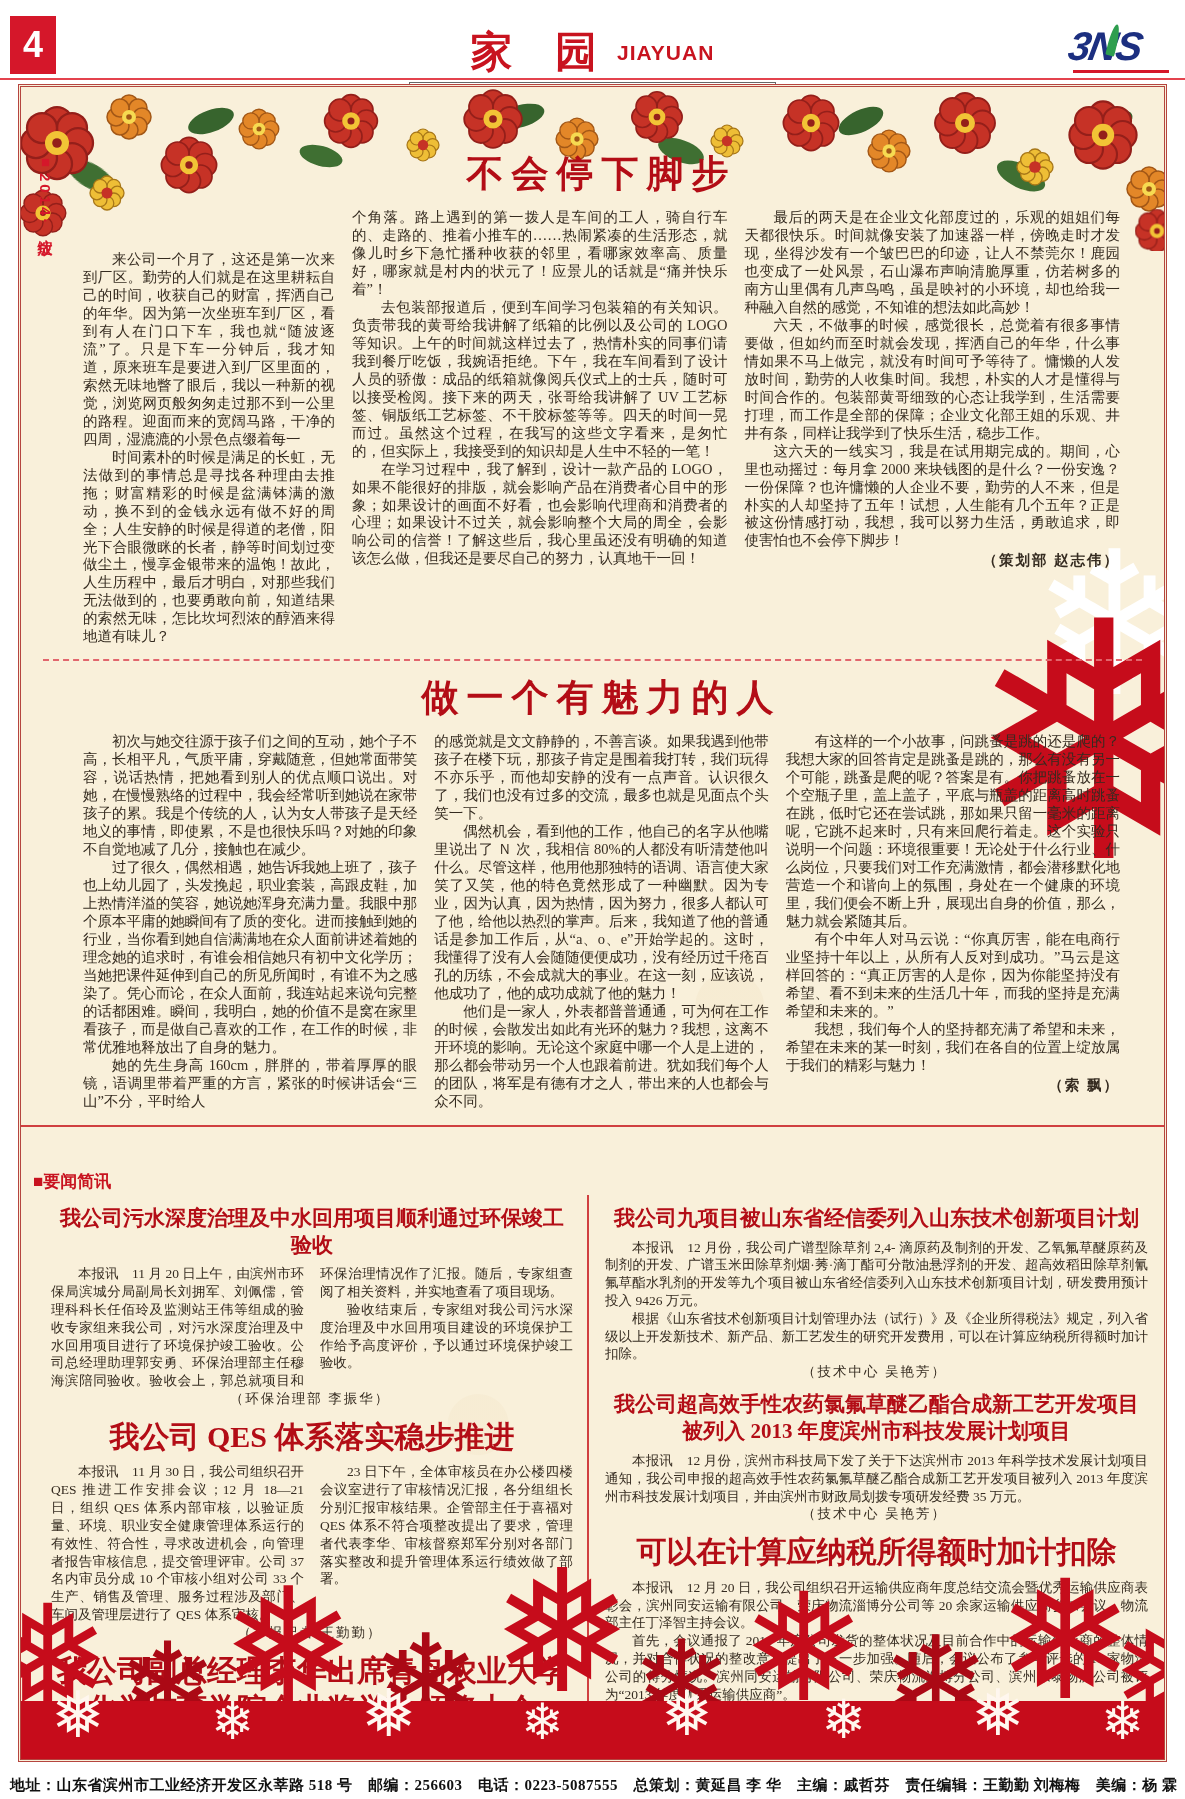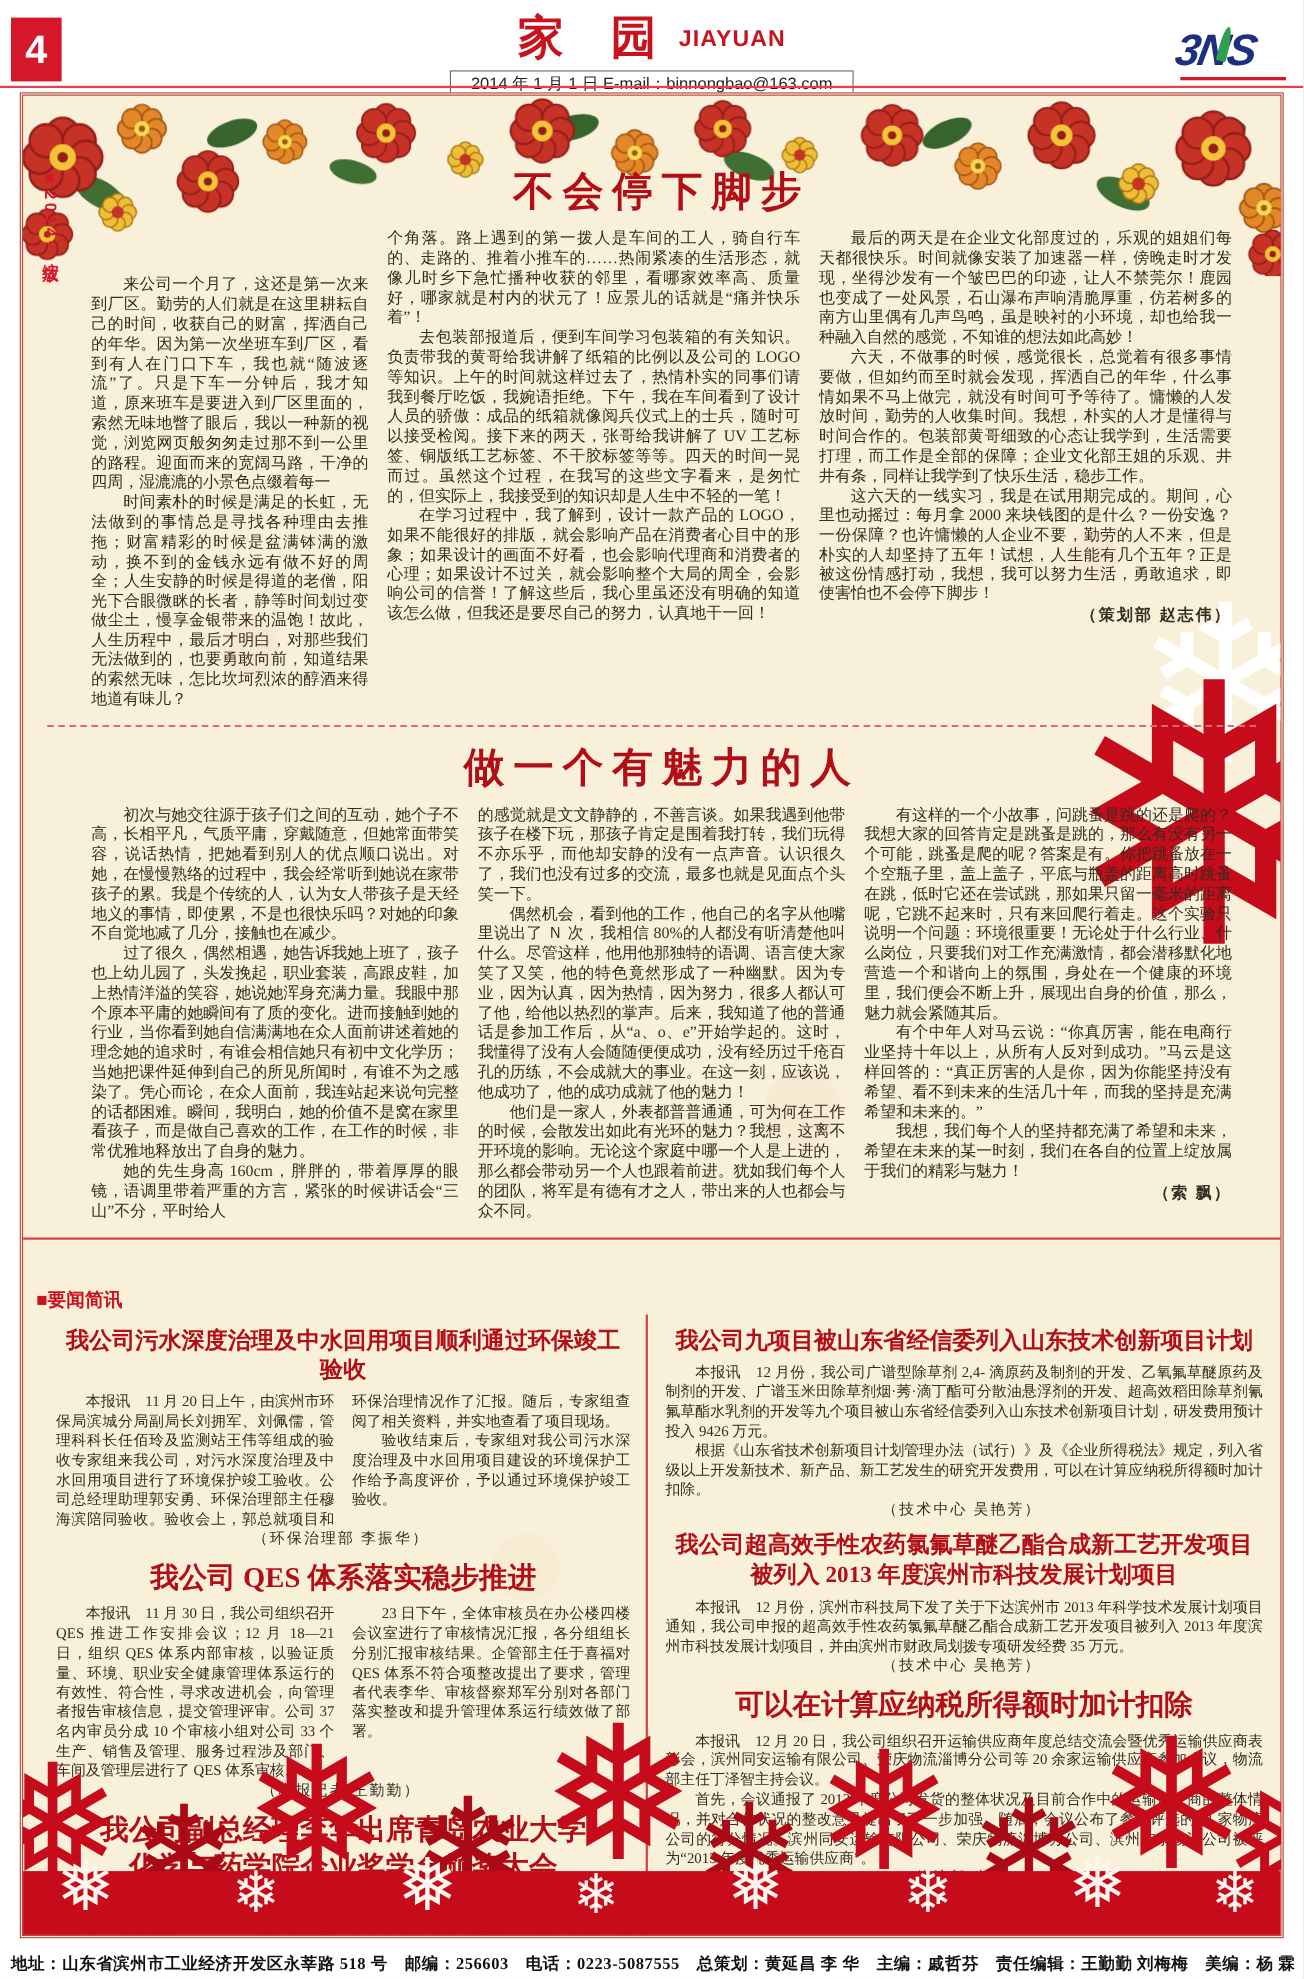--- a/index.html
+++ b/index.html
@@ -4,21 +4,21 @@
 <style>
   * { box-sizing: border-box; margin: 0; padding: 0; }
   html,body { background:#e9e9e9; }
   body { width:1185px; margin:0 auto; font-family:"Liberation Serif", serif; }
   .page { position:relative; width:1185px; height:1799px; background:#ffffff; overflow:hidden; }
 
   
   .pagenum { position:absolute; left:10px; top:16px; width:46px; height:58px; background:#d5172a;
              color:#fff; font:bold 36px "Liberation Sans", sans-serif; display:flex; align-items:center;
              justify-content:center; }
-  .masthead { text-align:center; padding-top:6px; }
+  .masthead { text-align:center; padding-top:24px; }
   .mast-cn { font-size:42px; color:#c8131f; font-weight:bold; letter-spacing:16px;
              font-family:"Liberation Serif", serif; }
   .mast-en { font-size:21px; color:#c8131f; font-weight:bold; letter-spacing:1px;
              font-family:"Liberation Sans", sans-serif; vertical-align:6px; }
   .datebox { display:inline-block; border:1px solid #666; background:#fff; padding:2px 18px;
              font-size:15px; color:#222; margin-top:2px; font-family:"Liberation Sans", sans-serif; }
   .logo { position:absolute; right:16px; top:24px; width:100px; height:46px; }
   .logo-text { display:inline-block; transform:skewX(-10deg); font:italic 900 40px "Liberation Sans", sans-serif;
                color:#1c2f80; letter-spacing:-2px; }
   .leaf { position:absolute; left:40px; top:0px; width:9px; height:32px; background:#2e9e4f;
@@ -58,21 +58,21 @@
 
   .divider { border-top:2px dashed #e2666d; margin:13px 22px 12px; }
 
   
   .briefs-rule { border-top:2px solid #d04040; margin-top:14px; }
   .briefs-label { color:#c8131f; font:bold 17px "Liberation Sans", sans-serif; padding:9px 0 0 12px;margin-top:34px; }
   .news { display:flex; align-items:stretch; margin-top:2px; }
   .news-left { width:568px; padding:0 14px 0 30px; border-right:2px solid #d04040; }
   .news-right { flex:1; padding:0 16px 0 16px; }
   .brief { margin-bottom:8px; }
-  .brief-title { text-align:center; color:#b30d16; font-weight:bold; font-size:26px;
+  .brief-title { text-align:center; color:#b30d16; font-weight:bold; font-size:30px;
                  line-height:1.28; margin:10px 0 7px; white-space:pre-line; }
   .t-sm { font-size:21px; }
   .brief-body { font-size:13.5px; line-height:1.32; color:#352b20; text-align:justify; }
   .cols2 { column-count:2; column-gap:16px; }
   .brief-byline { text-align:center; font-size:13.5px; color:#352b20; letter-spacing:2px; padding-right:4px; }
 
   
   .sf { position:absolute; line-height:1; font-family:"DejaVu Sans", sans-serif; pointer-events:none; }
   .side-flake-white { right:-34px; top:438px; font-size:200px; color:#ffffff; z-index:0; }
   .side-flake-red { right:-78px; top:492px; font-size:330px; color:#c60c1b; z-index:0; }

